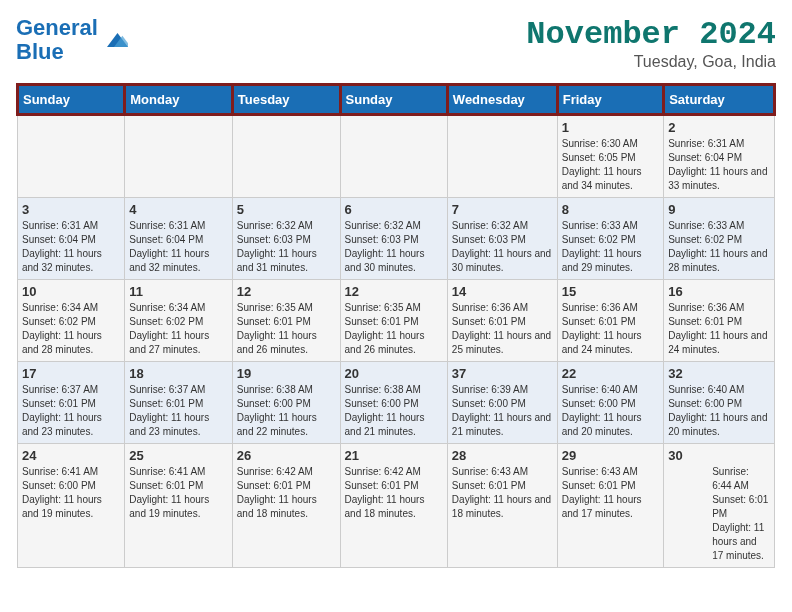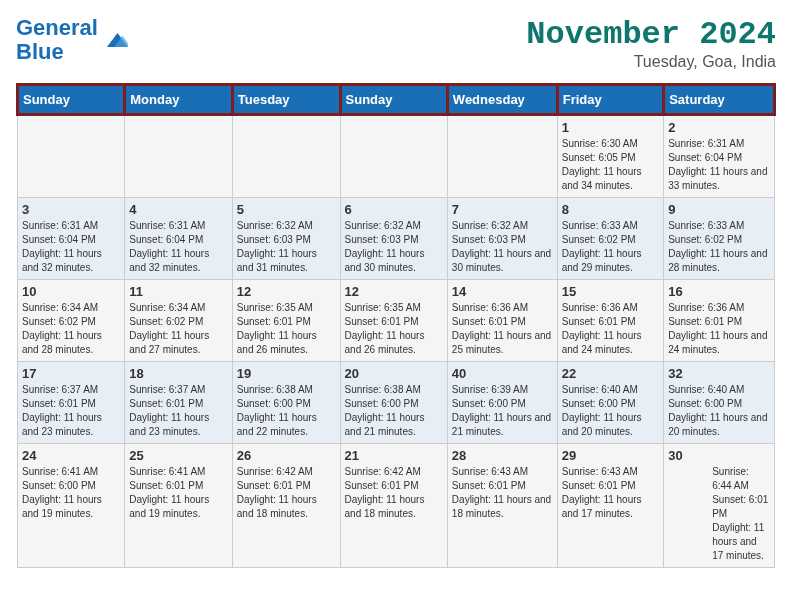--- a/index.html
+++ b/index.html
@@ -253,21 +253,21 @@
 Sunset: 6:00 PM
 Daylight: 11 hours and 22 minutes.</div>
         </td>
         <td>
           <span class="day-number">20</span>
           <div class="day-info" style="white-space: pre-line;">Sunrise: 6:38 AM
 Sunset: 6:00 PM
 Daylight: 11 hours and 21 minutes.</div>
         </td>
         <td>
-          <span class="day-number">40</span>
+          <span class="day-number">37</span>
           <div class="day-info" style="white-space: pre-line;">Sunrise: 6:39 AM
 Sunset: 6:00 PM
 Daylight: 11 hours and 21 minutes.</div>
         </td>
         <td>
           <span class="day-number">22</span>
           <div class="day-info" style="white-space: pre-line;">Sunrise: 6:40 AM
 Sunset: 6:00 PM
 Daylight: 11 hours and 20 minutes.</div>
         </td>

